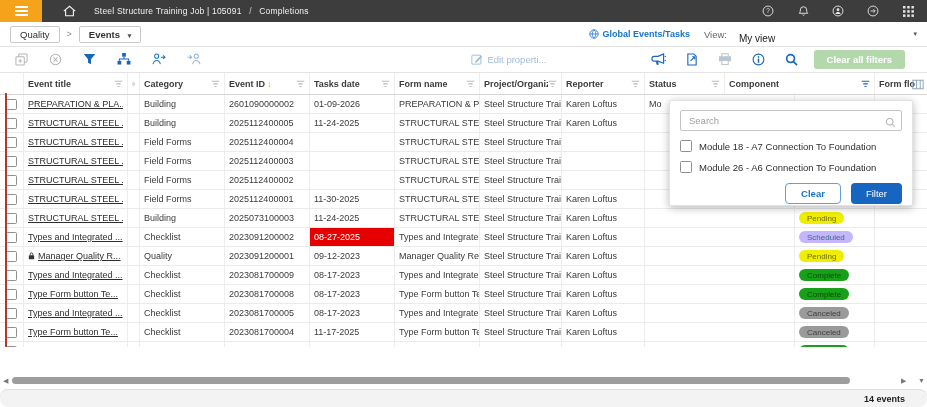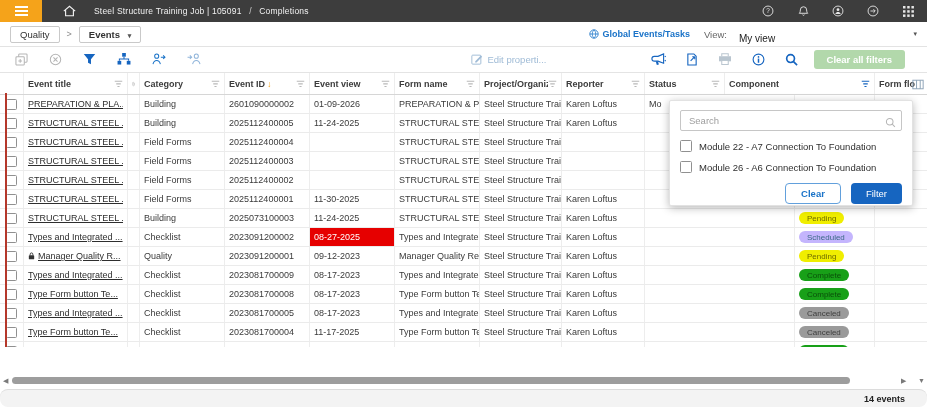--- a/index.html
+++ b/index.html
@@ -290,21 +290,21 @@
           <div class="gc" style="width:85px">
             <span class="hlbl">Event ID</span>
             <span class="sortmk">↓</span>
             <span class="hfilter">
               <svg width="9" height="8" viewBox="0 0 12 10">
                 <path d="M1 1.3h10M3 4.8h6M4.6 8.3h2.8" stroke="#b9b9b9" stroke-width="1.5" fill="none"></path>
               </svg>
             </span>
           </div>
           <div class="gc" style="width:85px">
-            <span class="hlbl">Event view</span>
+            <span class="hlbl">Tasks date</span>
             <span class="hfilter">
               <svg width="9" height="8" viewBox="0 0 12 10">
                 <path d="M1 1.3h10M3 4.8h6M4.6 8.3h2.8" stroke="#b9b9b9" stroke-width="1.5" fill="none"></path>
               </svg>
             </span>
           </div>
           <div class="gc" style="width:85px">
             <span class="hlbl">Form name</span>
             <span class="hfilter">
               <svg width="9" height="8" viewBox="0 0 12 10">
@@ -637,21 +637,21 @@
       <input class="srch" placeholder="Search" style="">
       <span class="mag">
         <svg width="11" height="11" viewBox="0 0 14 14">
             <circle cx="6" cy="6" r="4.2" stroke="#b5b5b5" fill="none" stroke-width="1.3"></circle>
             <path d="M9.2 9.2L12.6 12.6" stroke="#b5b5b5" stroke-width="1.3"></path>
           </svg>
       </span>
     </div>
     <div class="popt">
       <span class="cb"></span>
-      <span>Module 22 - A7 Connection To Foundation</span>
+      <span>Module 18 - A7 Connection To Foundation</span>
     </div>
     <div class="popt">
       <span class="cb"></span>
       <span>Module 26 - A6 Connection To Foundation</span>
     </div>
     <div class="pbtns">
       <button class="btn-clear">Clear</button>
       <button class="btn-filter">Filter</button>
     </div>
   </div>

